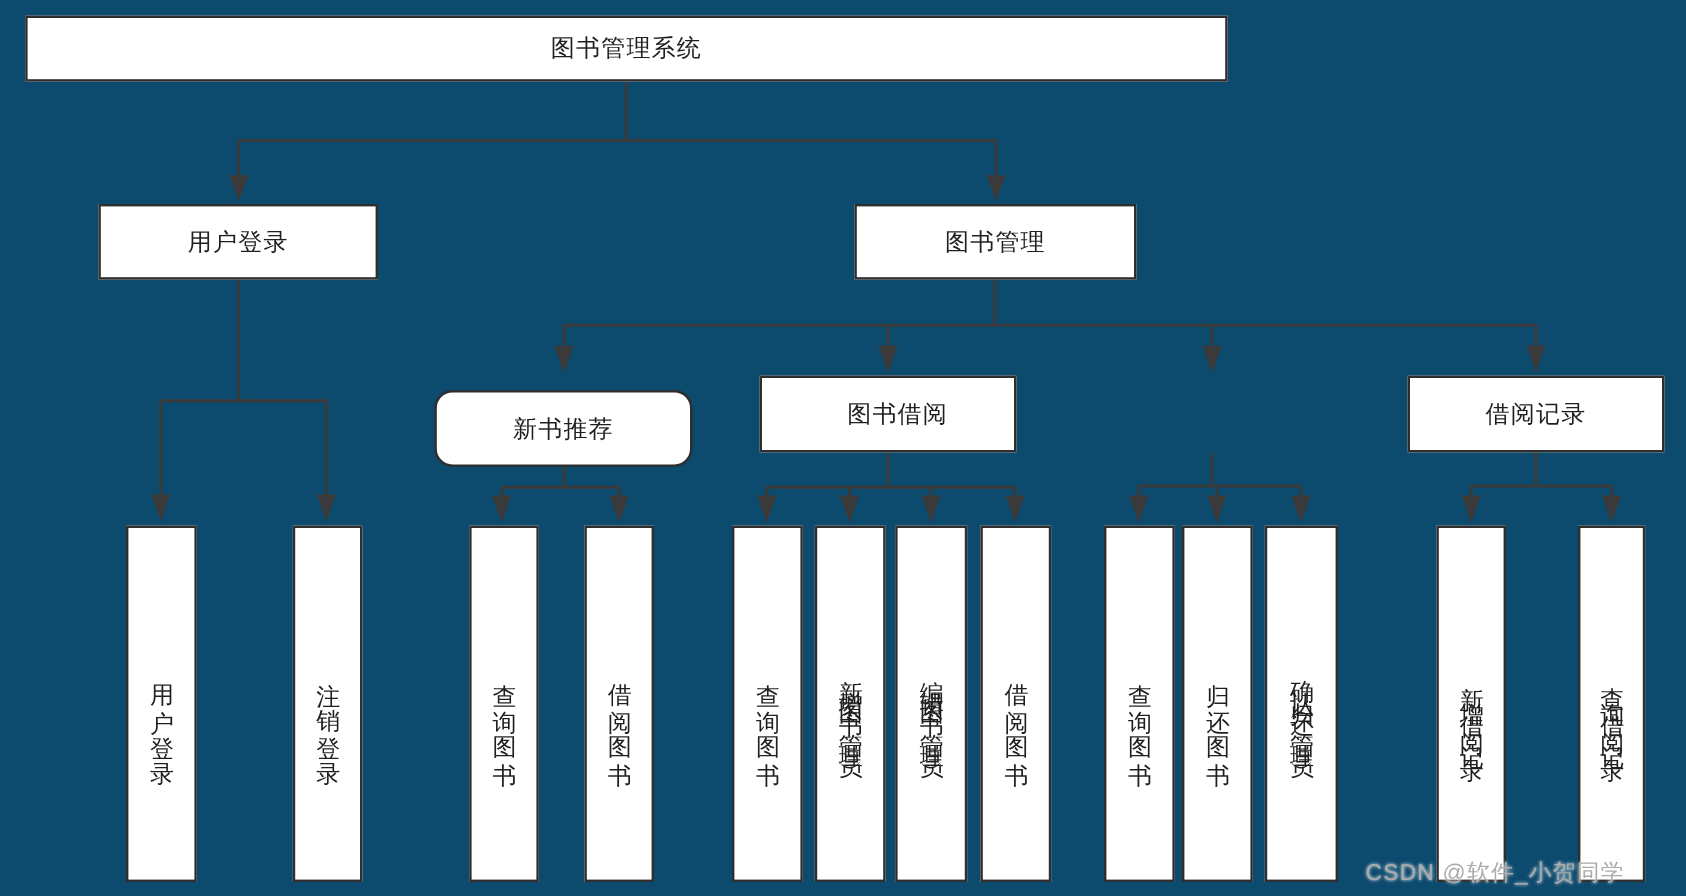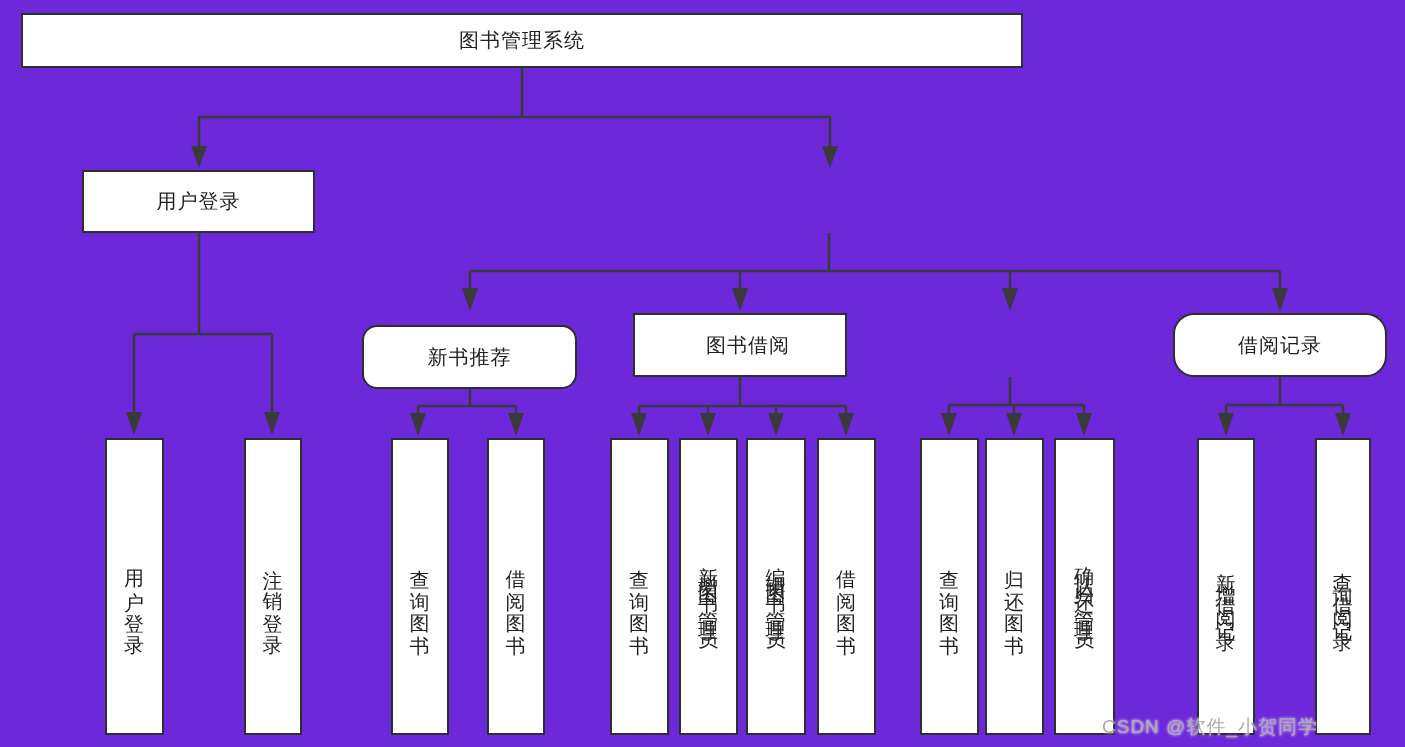--- a/index.html
+++ b/index.html
@@ -1,34 +1,34 @@
 <!DOCTYPE html>
 <html><head>
 <meta charset="utf-8">
 <style>
   html,body{margin:0;padding:0;background:#ffffff;}
   .stage{
-    position:relative;width:1405px;height:747px;background:#6d28d9;
+    position:relative;width:1405px;height:747px;background:#0c4a6e;
     font-family:"Liberation Sans","DejaVu Sans",sans-serif;color:#1f1f1f;overflow:hidden;
   }
   .wires{position:absolute;left:0;top:0;width:1405px;height:747px;pointer-events:none;}
   .node{
     position:absolute;background:#ffffff;border:2px solid #2e2e2e;box-sizing:border-box;
     display:flex;align-items:center;justify-content:center;
   }
   .h-label{font-size:20px;letter-spacing:1px;white-space:nowrap;}
   .v-label{
     writing-mode:vertical-rl;text-orientation:mixed;
     font-size:20px;line-height:1;white-space:nowrap;
   }
   .sp4{letter-spacing:22px;margin-top:22px;}
   .sp6{letter-spacing:12px;margin-top:12px;}
   .sp9{letter-spacing:9px;margin-top:9px;}
   .watermark{
-    position:absolute;left:1102px;top:714px;z-index:5;
+    position:absolute;left:1138px;top:714px;z-index:5;
     font-size:19px;color:#ababab;letter-spacing:1px;white-space:nowrap;
     text-shadow:0 0 3px #ffffff;
   }
 </style>
 </head>
 <body>
 
 <div class="stage">
 
   <svg class="wires" viewBox="0 0 1405 747" aria-hidden="true">
@@ -64,28 +64,31 @@
     </g>
   </svg>
 
   <div class="node" style="left:21px;top:13px;width:1002px;height:55px;">
     <span class="h-label">图书管理系统</span>
   </div>
 
   <div class="node" style="left:82px;top:170px;width:233px;height:63px;">
     <span class="h-label">用户登录</span>
   </div>
+  <div class="node" style="left:712px;top:170px;width:235px;height:63px;">
+    <span class="h-label">图书管理</span>
+  </div>
 
   <div class="node" style="left:362px;top:325px;width:215px;height:64px;border-radius:15px;">
     <span class="h-label">新书推荐</span>
   </div>
   <div class="node" style="left:633px;top:313px;width:214px;height:64px;padding-left:16px;">
     <span class="h-label">图书借阅</span>
   </div>
-  <div class="node" style="left:1173px;top:313px;width:214px;height:64px;border-radius:21px;">
+  <div class="node" style="left:1173px;top:313px;width:214px;height:64px;">
     <span class="h-label">借阅记录</span>
   </div>
 
   <div class="node" style="left:105px;top:438px;width:59px;height:297px;">
     <span class="v-label sp4">用户登录</span>
   </div>
   <div class="node" style="left:244px;top:438px;width:58px;height:297px;">
     <span class="v-label sp4">注销登录</span>
   </div>
   <div class="node" style="left:391px;top:438px;width:58px;height:297px;">

